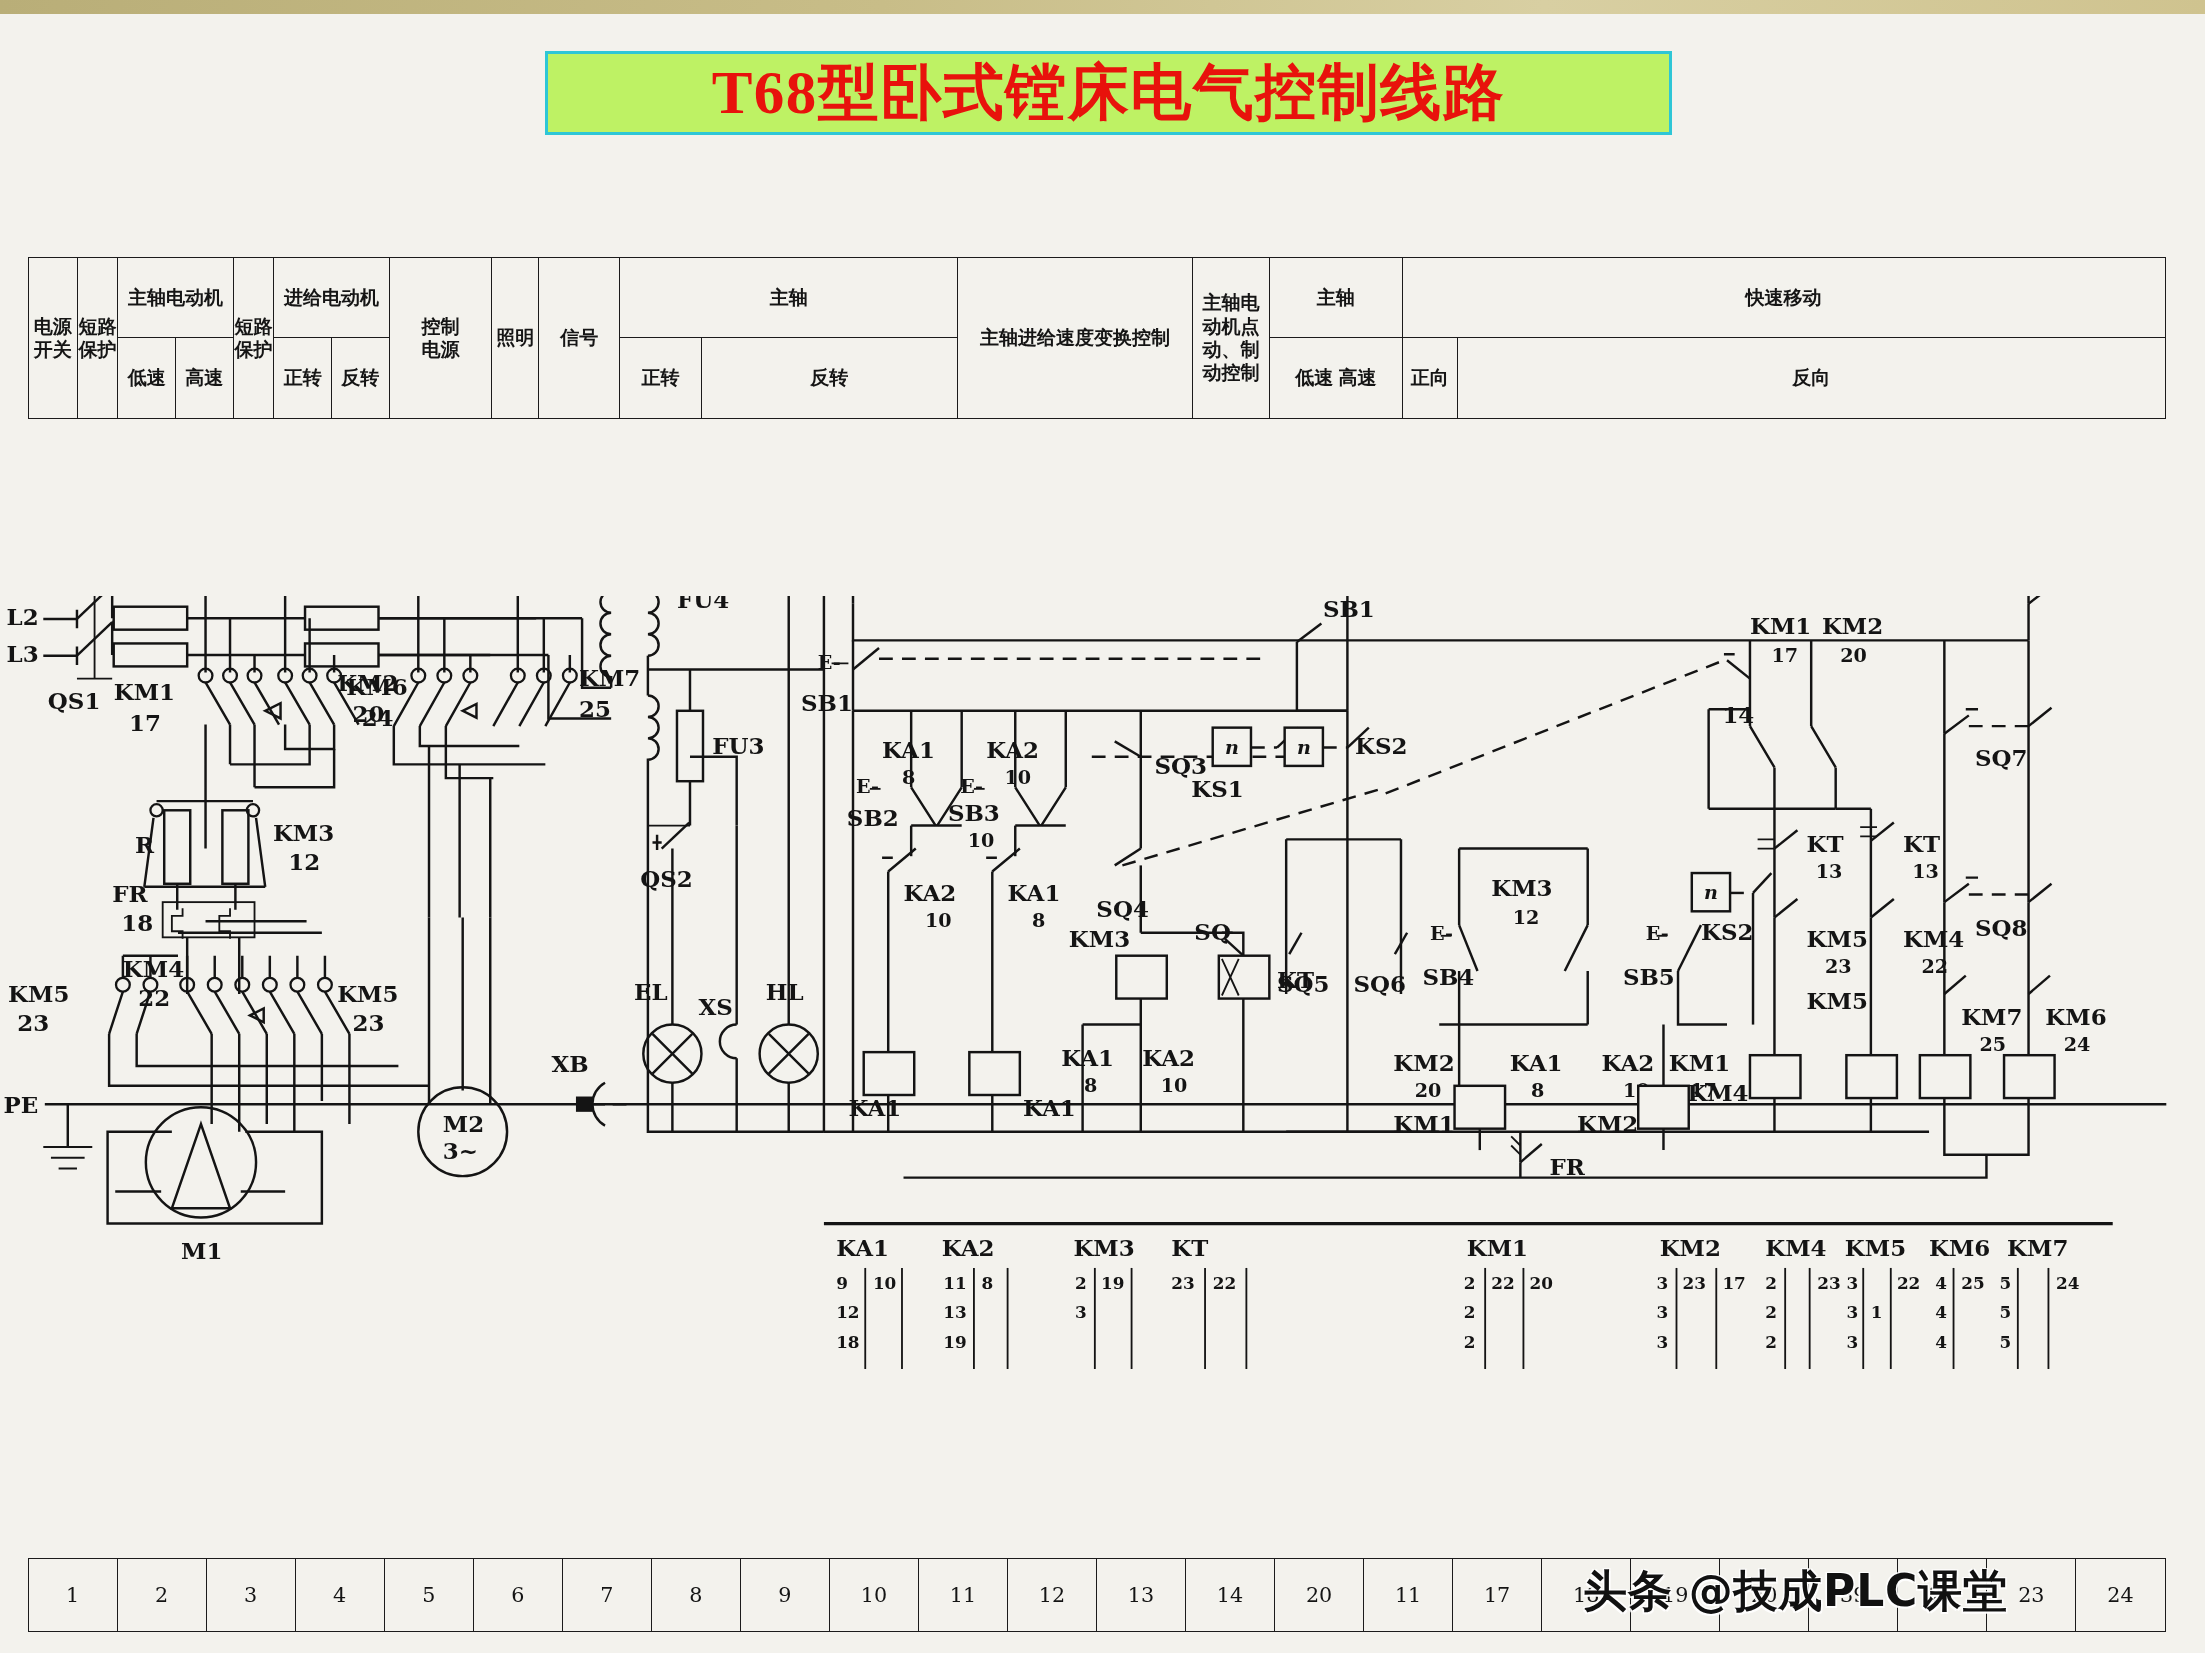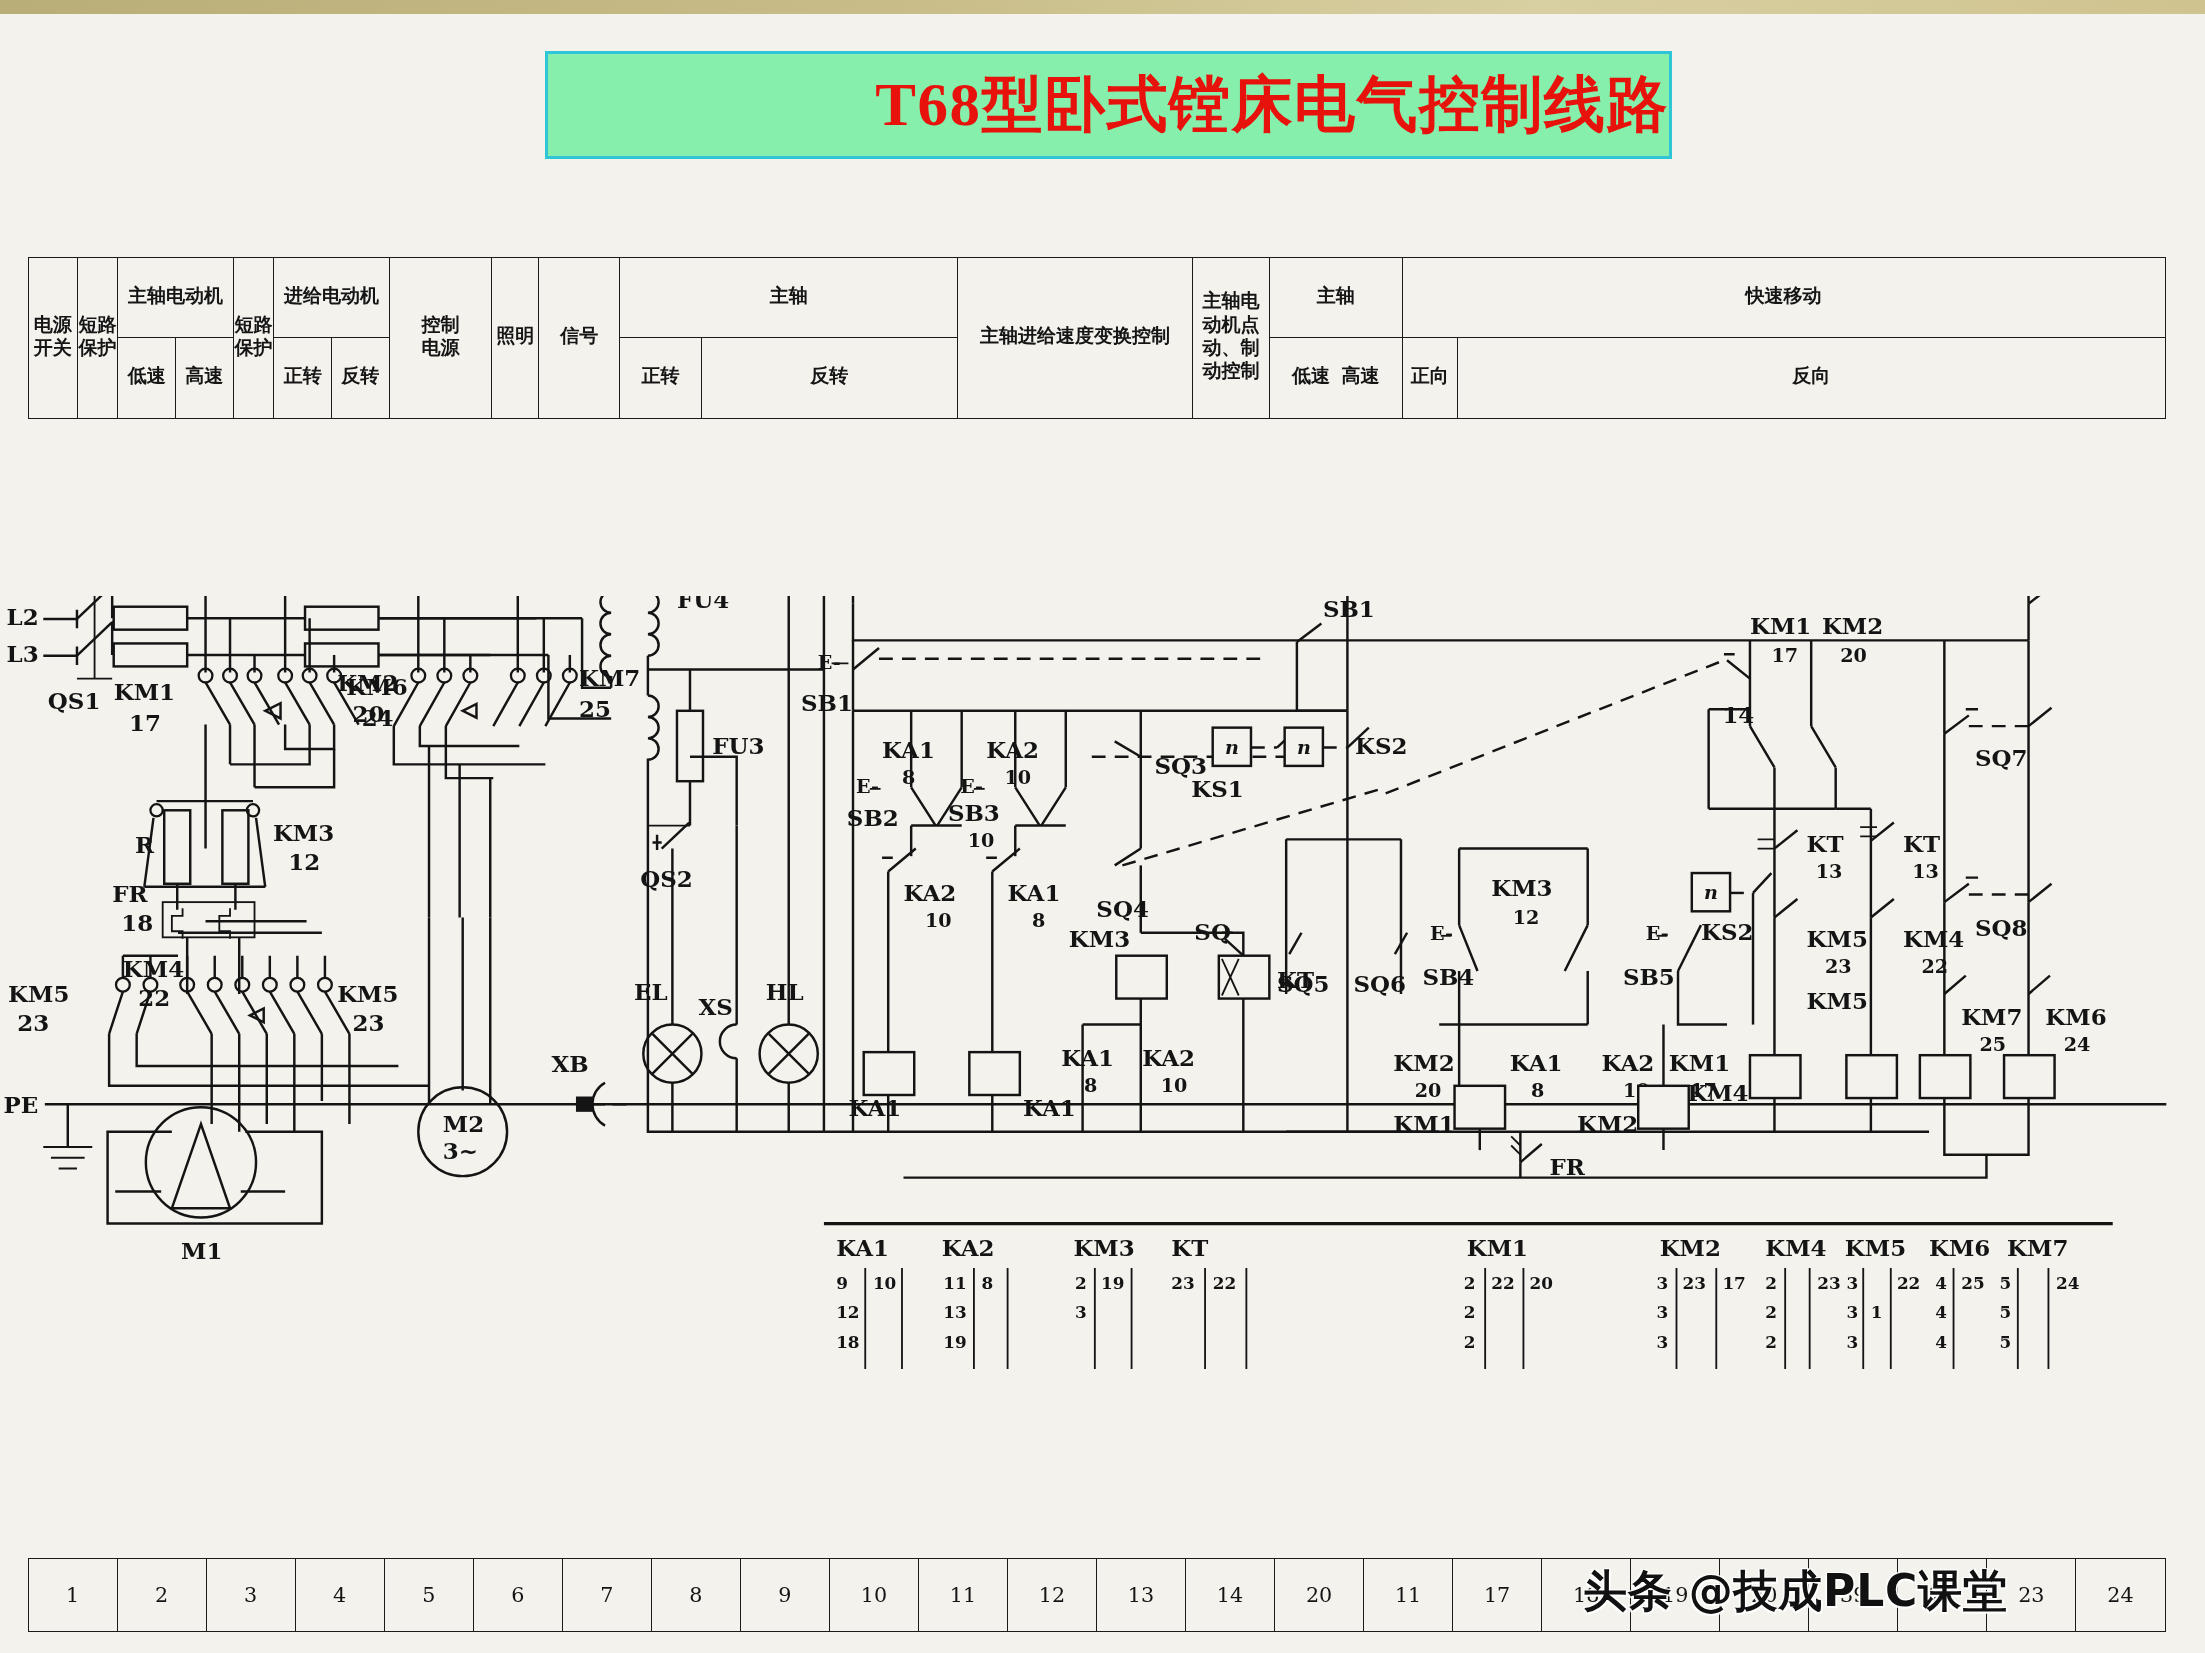--- a/index.html
+++ b/index.html
@@ -7,31 +7,31 @@
     width:2205px;height:1654px;
     background:#f2f1ec;
     font-family:"Liberation Serif", serif;
     overflow:hidden;position:relative;
   }
   #topbar{position:absolute;left:0;top:0;width:2205px;height:13.8px;
     background:linear-gradient(90deg,#b9ae78 0%,#c8bd88 40%,#d8cfa2 70%,#cfc38f 100%);}
   #sheet{position:absolute;left:0;top:13.8px;width:2205px;height:1640px;background:#f3f2ed;}
 
   
-  #titlebox{position:absolute;left:545px;top:37px;width:1127px;height:108px;
-     border:3.8px solid #2ec6d6;background:#86efac;box-sizing:border-box;
-     display:flex;align-items:center;justify-content:flex-end;}
+  #titlebox{position:absolute;left:545px;top:37px;width:1127px;height:84px;
+     border:3.8px solid #2ec6d6;background:#bef264;box-sizing:border-box;
+     display:flex;align-items:center;justify-content:center;}
   #titletext{font-size:61px;font-weight:bold;color:#e8120c;letter-spacing:1.5px;
      white-space:nowrap;line-height:1;}
 
   
   #hdr{position:absolute;left:27.6px;top:243px;width:2138px;height:162px;}
   table.hdr{border-collapse:collapse;width:100%;height:100%;table-layout:fixed;}
   table.hdr td{border:1.9px solid #1b1b1b;text-align:center;vertical-align:middle;
-     font-family:Liberation Mono, monospace;font-weight:bold;color:#151515;
+     font-family:Liberation Sans, sans-serif;font-weight:bold;color:#151515;
      font-size:19px;line-height:1.22;padding:1.5px 0.8px;}
   td.sm{font-size:18.4px;}
 
   
   #numstrip{position:absolute;left:27.6px;top:1544px;width:2138px;height:74px;}
   table.nums{border-collapse:collapse;width:100%;height:100%;table-layout:fixed;}
   table.nums td{border:1.9px solid #1b1b1b;text-align:center;vertical-align:middle;
      font-family:"DejaVu Serif",serif;font-size:20.7px;color:#141414;}
 
   

